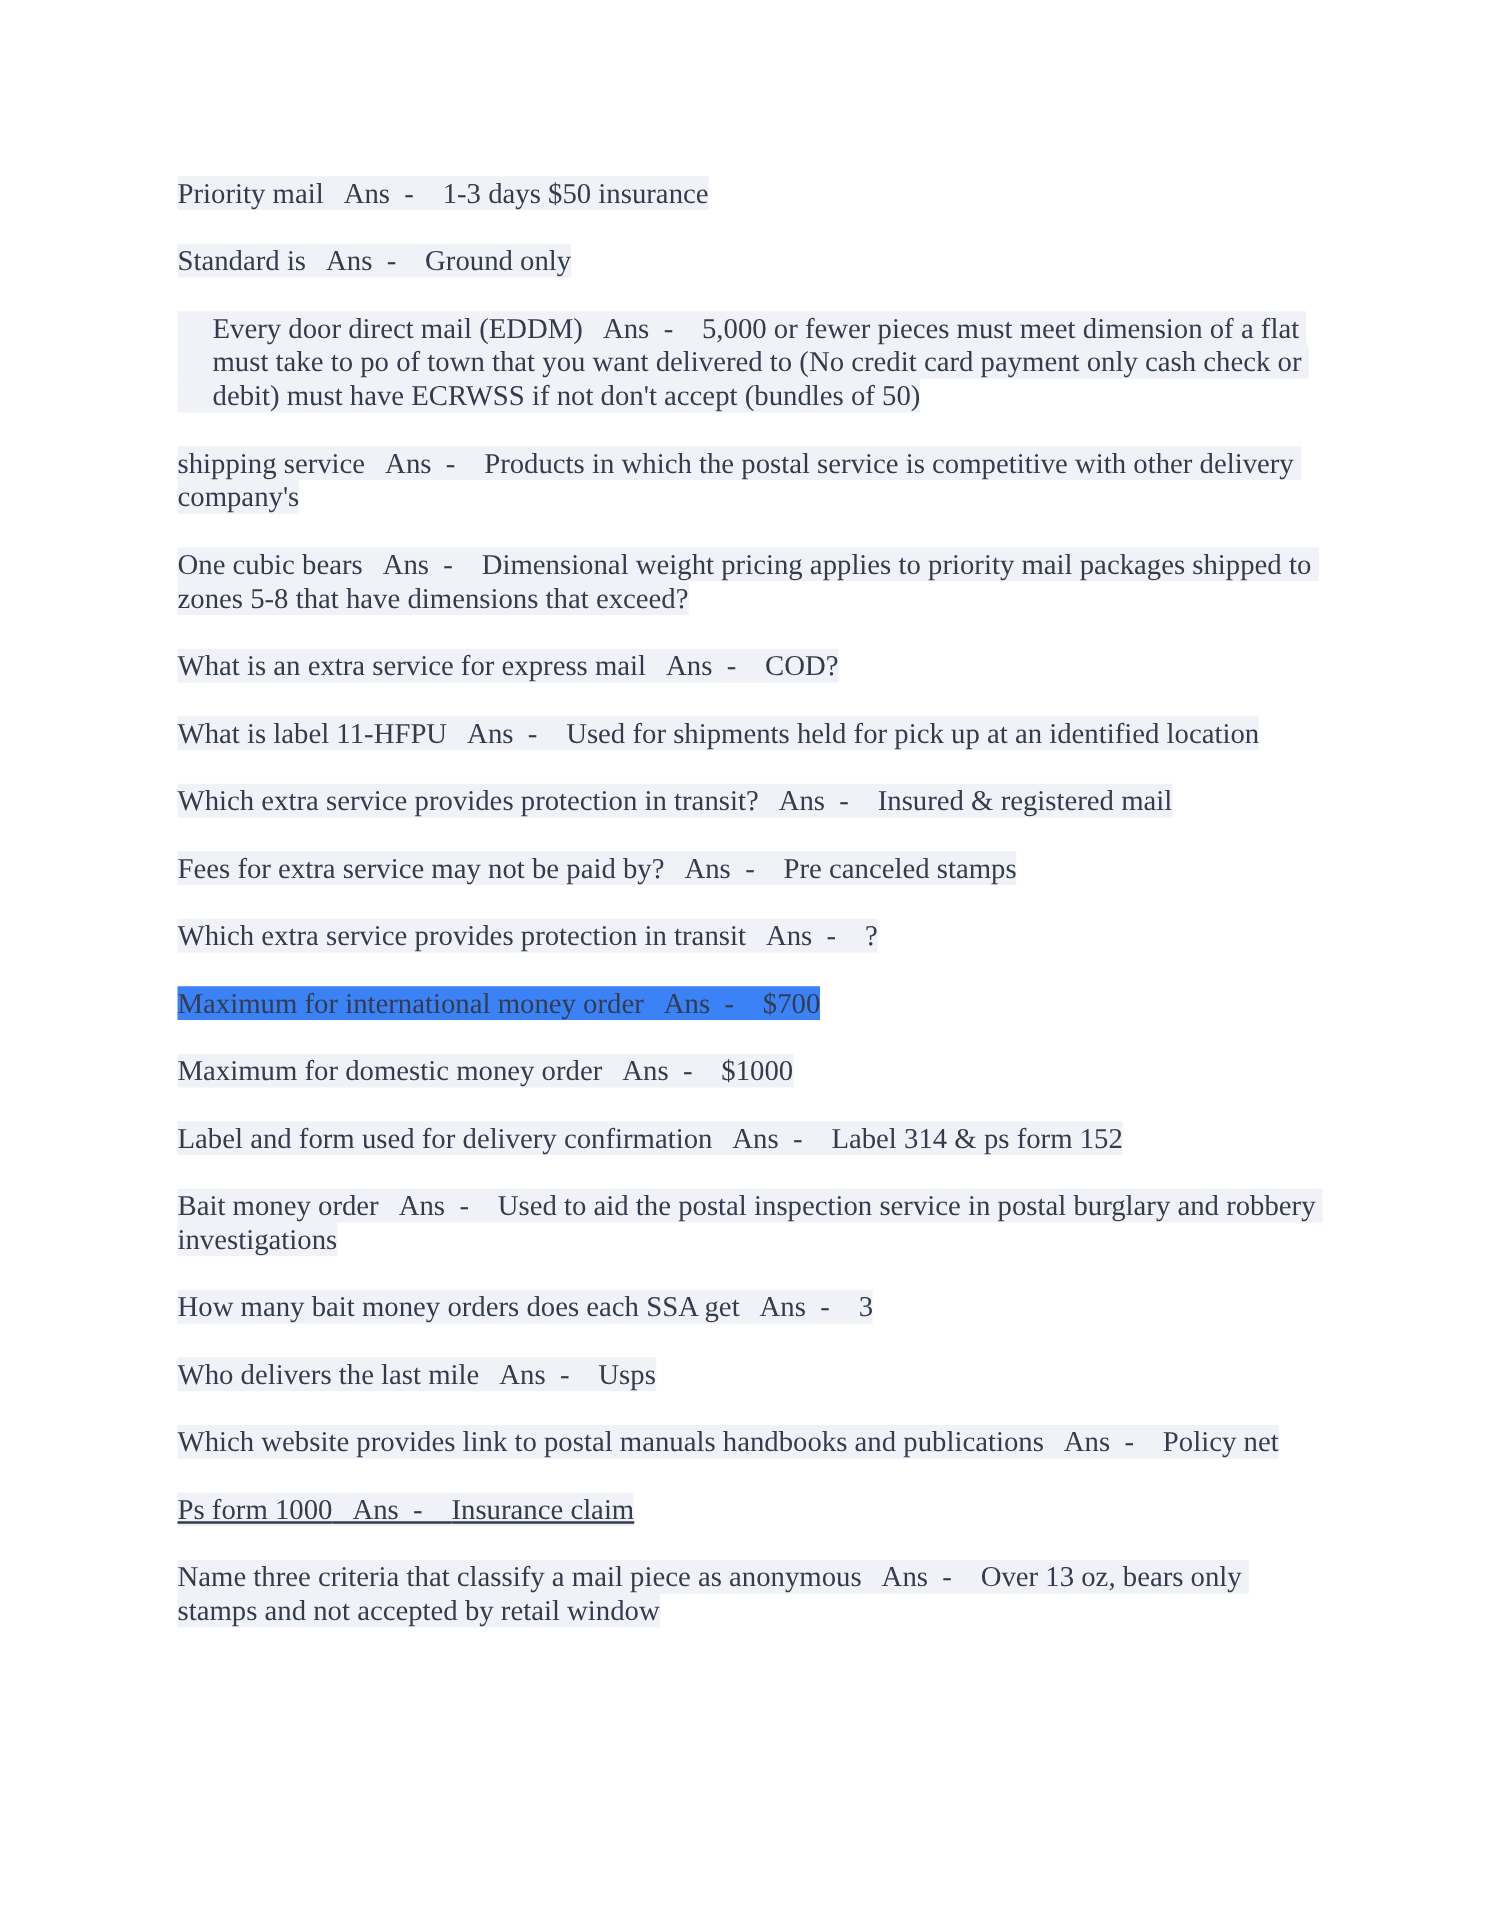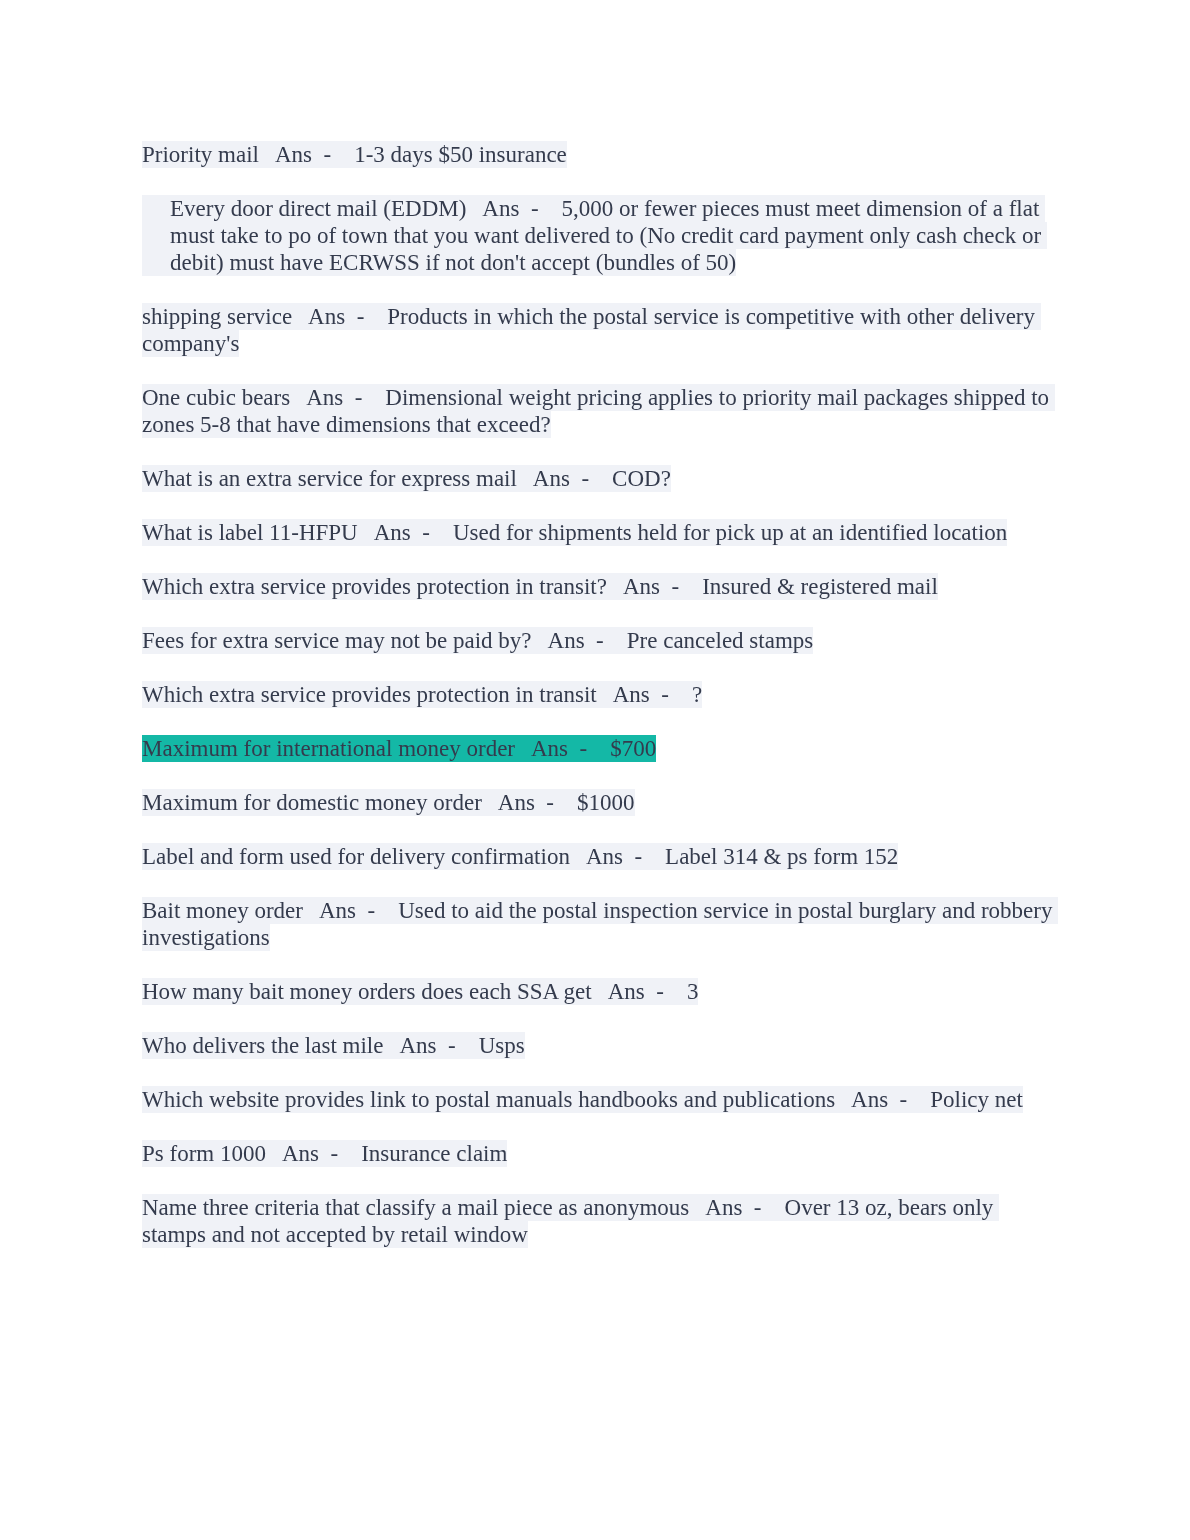--- a/index.html
+++ b/index.html
@@ -26,30 +26,31 @@
     padding: 1px 0;
     -webkit-box-decoration-break: clone;
     box-decoration-break: clone;
   }
 </style>
 </head>
 <body style="background: rgb(255, 255, 255);">
 
 <div class="page" style="background: rgb(255, 255, 255); color: rgb(52, 59, 77);">
   <p class="qa"><span class="hl" style="background: rgb(240, 242, 247);"><span>Priority mail</span><span>   Ans  -    </span><span>1-3 days $50 insurance</span></span></p>
+  <p class="qa"><span class="hl" style="background: rgb(240, 242, 247);"><span>Standard is</span><span>   Ans  -    </span><span>Ground only</span></span></p>
   <p class="qa"><span class="hl" style="background: rgb(240, 242, 247); padding-left: 28px;"><span>Every door direct mail (EDDM)</span><span>   Ans  -    </span><span>5,000 or fewer pieces must meet dimension of a flat must take to po of town that you want delivered to (No credit card payment only cash check or debit) must have ECRWSS if not don't accept (bundles of 50)</span></span></p>
   <p class="qa"><span class="hl" style="background: rgb(240, 242, 247);"><span>shipping service</span><span>   Ans  -    </span><span>Products in which the postal service is competitive with other delivery company's</span></span></p>
   <p class="qa"><span class="hl" style="background: rgb(240, 242, 247);"><span>One cubic bears</span><span>   Ans  -    </span><span>Dimensional weight pricing applies to priority mail packages shipped to zones 5-8 that have dimensions that exceed?</span></span></p>
   <p class="qa"><span class="hl" style="background: rgb(240, 242, 247);"><span>What is an extra service for express mail</span><span>   Ans  -    </span><span>COD?</span></span></p>
   <p class="qa"><span class="hl" style="background: rgb(240, 242, 247);"><span>What is label 11-HFPU</span><span>   Ans  -    </span><span>Used for shipments held for pick up at an identified location</span></span></p>
   <p class="qa"><span class="hl" style="background: rgb(240, 242, 247);"><span>Which extra service provides protection in transit?</span><span>   Ans  -    </span><span>Insured &amp; registered mail</span></span></p>
   <p class="qa"><span class="hl" style="background: rgb(240, 242, 247);"><span>Fees for extra service may not be paid by?</span><span>   Ans  -    </span><span>Pre canceled stamps</span></span></p>
   <p class="qa"><span class="hl" style="background: rgb(240, 242, 247);"><span>Which extra service provides protection in transit</span><span>   Ans  -    </span><span>?</span></span></p>
-  <p class="qa"><span class="hl" style="background: #14b8a6; margin-top: 28px;"><span>Maximum for international money order</span><span>   Ans  -    </span><span>$700</span></span></p>
+  <p class="qa"><span class="hl" style="background: #3b82f6; margin-top: 28px;"><span>Maximum for international money order</span><span>   Ans  -    </span><span>$700</span></span></p>
   <p class="qa"><span class="hl" style="background: rgb(240, 242, 247);"><span>Maximum for domestic money order</span><span>   Ans  -    </span><span>$1000</span></span></p>
   <p class="qa"><span class="hl" style="background: rgb(240, 242, 247);"><span>Label and form used for delivery confirmation</span><span>   Ans  -    </span><span>Label 314 &amp; ps form 152</span></span></p>
   <p class="qa"><span class="hl" style="background: rgb(240, 242, 247);"><span>Bait money order</span><span>   Ans  -    </span><span>Used to aid the postal inspection service in postal burglary and robbery investigations</span></span></p>
   <p class="qa"><span class="hl" style="background: rgb(240, 242, 247);"><span>How many bait money orders does each SSA get</span><span>   Ans  -    </span><span>3</span></span></p>
   <p class="qa"><span class="hl" style="background: rgb(240, 242, 247);"><span>Who delivers the last mile</span><span>   Ans  -    </span><span>Usps</span></span></p>
   <p class="qa"><span class="hl" style="background: rgb(240, 242, 247);"><span>Which website provides link to postal manuals handbooks and publications</span><span>   Ans  -    </span><span>Policy net</span></span></p>
-  <p class="qa"><span class="hl" style="background: rgb(240, 242, 247);"><span>Ps form 1000</span><span>   Ans  -    </span><span>Insurance claim</span></span></p>
+  <p class="qa"><span class="hl" style="background: rgb(240, 242, 247); text-decoration: underline;"><span>Ps form 1000</span><span>   Ans  -    </span><span>Insurance claim</span></span></p>
   <p class="qa"><span class="hl" style="background: rgb(240, 242, 247);"><span>Name three criteria that classify a mail piece as anonymous</span><span>   Ans  -    </span><span>Over 13 oz, bears only stamps and not accepted by retail window</span></span></p>
 </div>
 
 </body></html>

